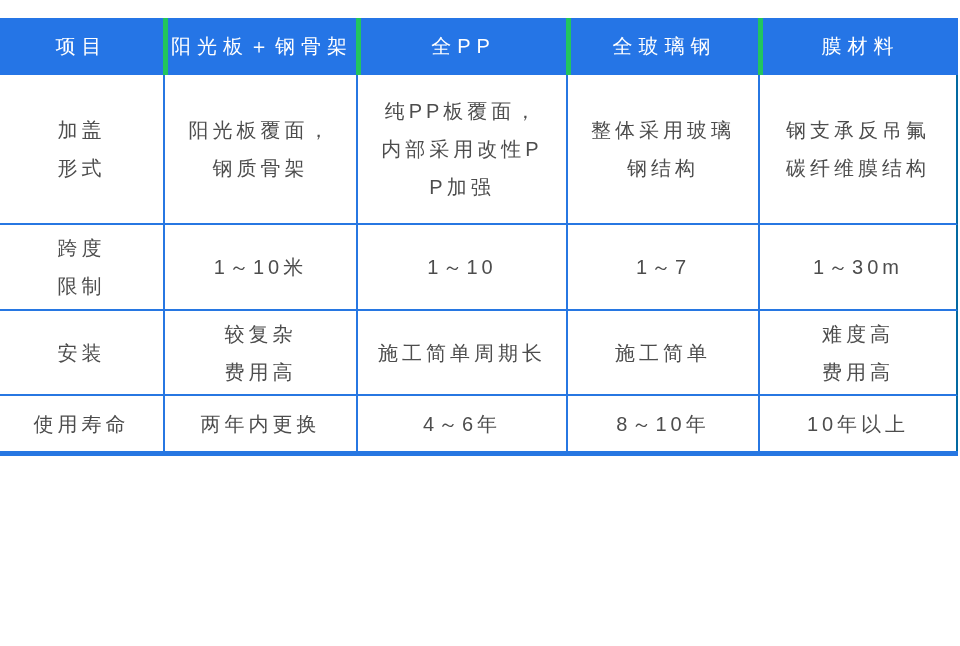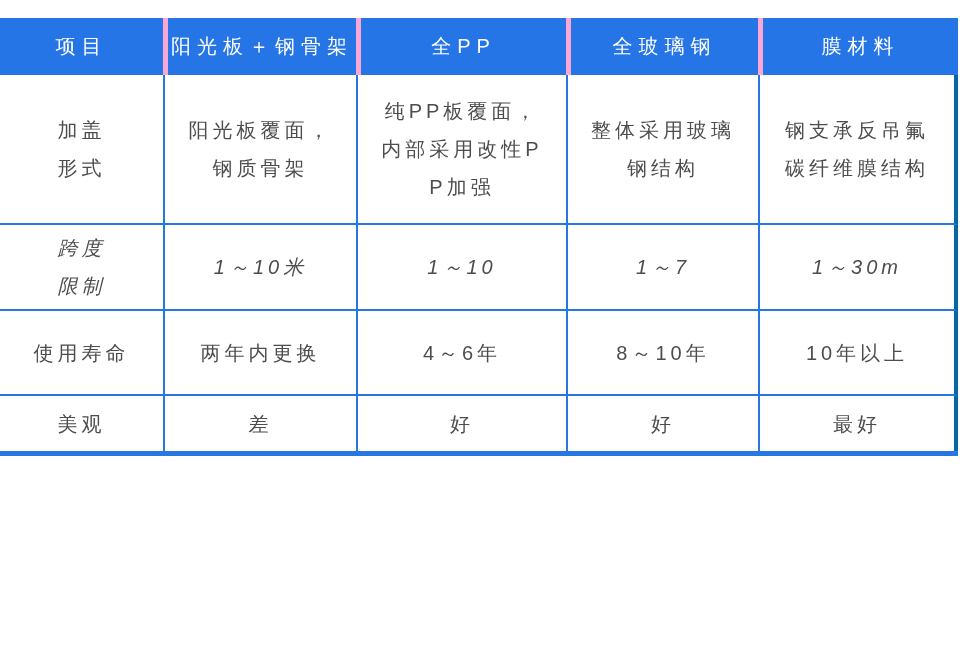--- a/index.html
+++ b/index.html
@@ -37,39 +37,39 @@
     font-weight: 400;
     font-size: 20px;
     letter-spacing: 6px;
     height: 57px;
     padding: 0;
     text-align: center;
     vertical-align: middle;
     box-sizing: border-box;
     white-space: pre-line;
   }
-  table.cmp th + th { border-left: 5px solid #f9a8d4; }
+  table.cmp th + th { border-left: 5px solid #22c55e; }
 
   table.cmp td {
     color: #4d4d4d;
     font-size: 20px;
     letter-spacing: 4px;
     line-height: 38px;
     text-align: center;
     vertical-align: middle;
     padding: 0;
     box-sizing: border-box;
     white-space: pre-line;
   }
   table.cmp td + td { border-left: 2px solid #2777e2; }
-  table.cmp td:last-child { border-right: 4px solid #0369a1; }
+  table.cmp td:last-child { border-right: 2px solid #0369a1; }
   table.cmp tbody tr:not(:last-child) td { border-bottom: 2px solid #2777e2; }
 
   table.cmp tbody tr:nth-child(1) { height: 150px; padding-left: 47px; }
-  table.cmp tbody tr:nth-child(2) { height: 86px; font-style: italic; }
+  table.cmp tbody tr:nth-child(2) { height: 86px; }
   table.cmp tbody tr:nth-child(3) { height: 85px; }
   table.cmp tbody tr:nth-child(4) { height: 55px; }
   table.cmp tbody tr:nth-child(5) { height: 86px; }
   table.cmp tbody tr:nth-child(6) { height: 40px; }
   table.cmp tbody tr:nth-child(7) { height: 47px; }
 </style>
 </head>
 <body>
 
 <div class="page">
@@ -106,28 +106,30 @@
       </tr>
       <tr>
         <td>跨度
 限制</td>
         <td>1～10米</td>
         <td>1～10</td>
         <td>1～7</td>
         <td>1～30m</td>
       </tr>
       <tr>
+        <td>安装</td>
+        <td>较复杂
+费用高</td>
+        <td>施工简单周期长</td>
+        <td>施工简单</td>
+        <td>难度高
+费用高</td>
+      </tr>
+      <tr>
         <td>使用寿命</td>
         <td>两年内更换</td>
         <td>4～6年</td>
         <td>8～10年</td>
         <td>10年以上</td>
       </tr>
-      <tr>
-        <td>美观</td>
-        <td>差</td>
-        <td>好</td>
-        <td>好</td>
-        <td>最好</td>
-      </tr>
     </tbody>
   </table>
 </div>
 
 </body></html>

